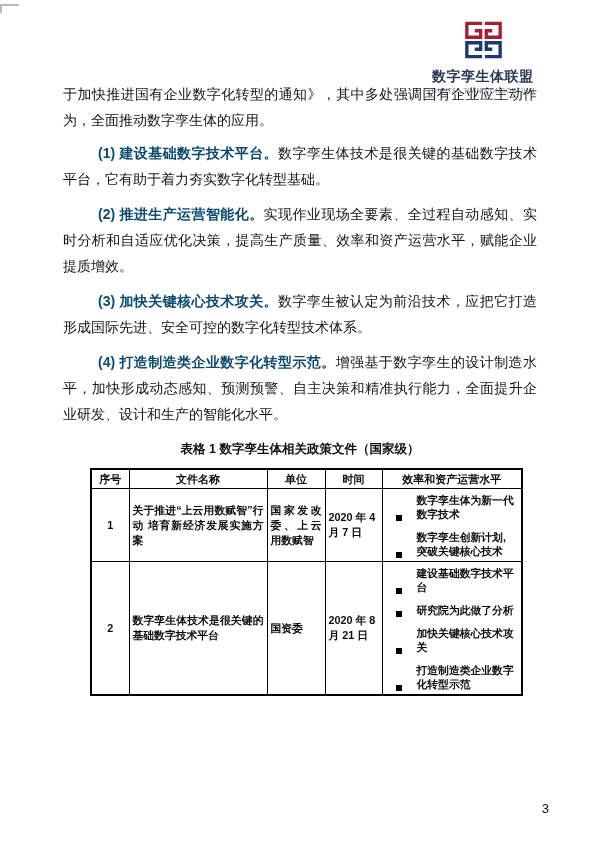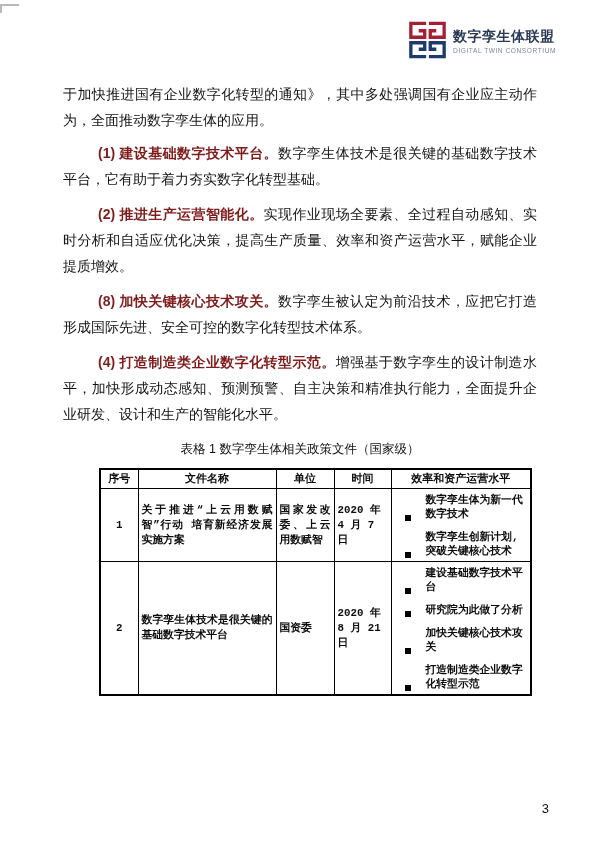--- a/index.html
+++ b/index.html
@@ -8,22 +8,22 @@
     overflow:hidden;
     font-family:"Liberation Serif","DejaVu Serif",serif;
     color:#141414;
   }
   .corner-mark {
     position:absolute; top:4px; left:0; width:17px; height:7px;
     border-top:2px solid #b9b9b9; border-left:2px solid #b9b9b9;
   }
   
   .logo-block {
-    position:absolute; top:21px; right:44px;
-    display:flex; align-items:center; gap:7px;
+    position:absolute; top:21px; right:65px;
+    display:flex; align-items:center; gap:7px;flex-direction:column;
   }
   .logo-text { display:flex; flex-direction:column; }
   .logo-title {
     font-family:"Liberation Sans","DejaVu Sans",sans-serif;
     font-weight:bold; font-size:14px; letter-spacing:0.5px;
     color:#2a3a55; line-height:20px; white-space:nowrap;
   }
   .logo-sub {
     font-family:"Liberation Sans","DejaVu Sans",sans-serif;
     font-size:6.6px; letter-spacing:0.55px; color:#7c8798;
@@ -37,32 +37,32 @@
   }
   p.first { margin-bottom:6px; }
   p.item { text-indent:35px; }
   p.heading {
     margin:0 0 13px; font-size:14px; line-height:26px;
     text-indent:42px; font-weight:bold; color:#101010;
     font-family:"Liberation Sans","DejaVu Sans",sans-serif;
   }
   .lead {
     font-family:"Liberation Sans","DejaVu Sans",sans-serif;
-    font-weight:bold; color:#7f1d1d;
+    font-weight:bold; color:#0c4a6e;
   }
   p.caption {
     margin:0 0 6px; font-size:12.5px; line-height:26px; text-align:center;
-    font-weight:normal; color:#101010;
+    font-weight:bold; color:#101010;
     font-family:"Liberation Sans","DejaVu Sans",sans-serif;
   }
   
   table.policy {
     border-collapse:collapse; table-layout:fixed;
-    width:431px; margin-left:36px;
-    font-family:Liberation Mono, monospace;
+    width:431px; margin-left:27px;
+    font-family:Liberation Sans, sans-serif;
     font-size:10.8px; font-weight:bold; color:#0d0d0d;
     border:2px solid #000;
   }
   table.policy th, table.policy td { border:1px solid #000; }
   table.policy th {
     height:16px; padding:1px 2px; text-align:center; font-size:11px;
     line-height:14px; font-weight:bold;
   }
   td.no   { text-align:center; vertical-align:middle; }
   td.doc  { text-align:justify; vertical-align:middle; padding:2px 3px; line-height:15px; }
@@ -109,21 +109,21 @@
 
   <main class="content">
 
     <p class="body-p first">于加快推进国有企业数字化转型的通知》，其中多处强调国有企业应主动作为，全面推动数字孪生体的应用。</p>
 
 
     <p class="body-p item"><span class="lead">(1) 建设基础数字技术平台。</span><span>数字孪生体技术是很关键的基础数字技术平台，它有助于着力夯实数字化转型基础。</span></p>
 
     <p class="body-p item"><span class="lead">(2) 推进生产运营智能化。</span><span>实现作业现场全要素、全过程自动感知、实时分析和自适应优化决策，提高生产质量、效率和资产运营水平，赋能企业提质增效。</span></p>
 
-    <p class="body-p item"><span class="lead">(8) 加快关键核心技术攻关。</span><span>数字孪生被认定为前沿技术，应把它打造形成国际先进、安全可控的数字化转型技术体系。</span></p>
+    <p class="body-p item"><span class="lead">(3) 加快关键核心技术攻关。</span><span>数字孪生被认定为前沿技术，应把它打造形成国际先进、安全可控的数字化转型技术体系。</span></p>
 
     <p class="body-p item"><span class="lead">(4) 打造制造类企业数字化转型示范。</span><span>增强基于数字孪生的设计制造水平，加快形成动态感知、预测预警、自主决策和精准执行能力，全面提升企业研发、设计和生产的智能化水平。</span></p>
 
     <p class="caption">表格 1 数字孪生体相关政策文件（国家级）</p>
 
     <table class="policy">
       <colgroup>
         <col style="width:38px">
           <col style="width:138px">
           <col style="width:58px">

